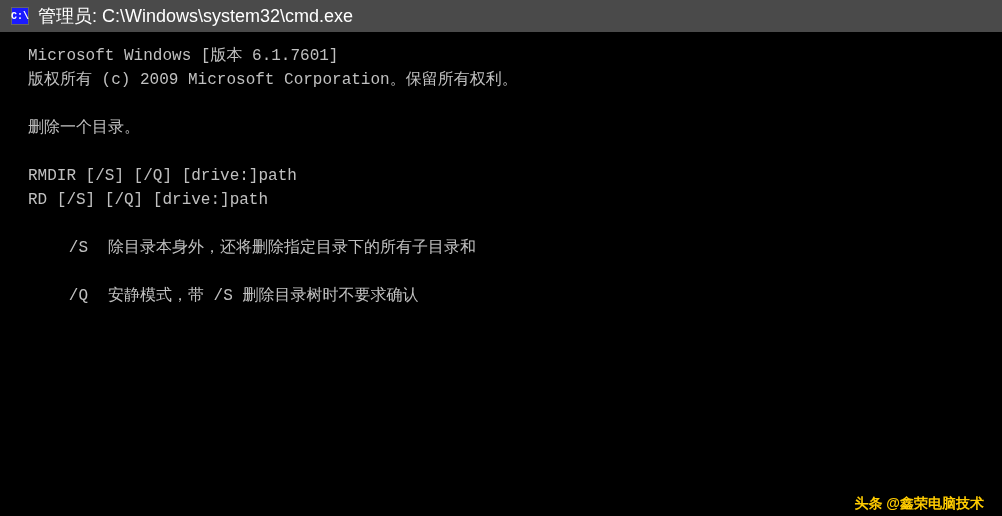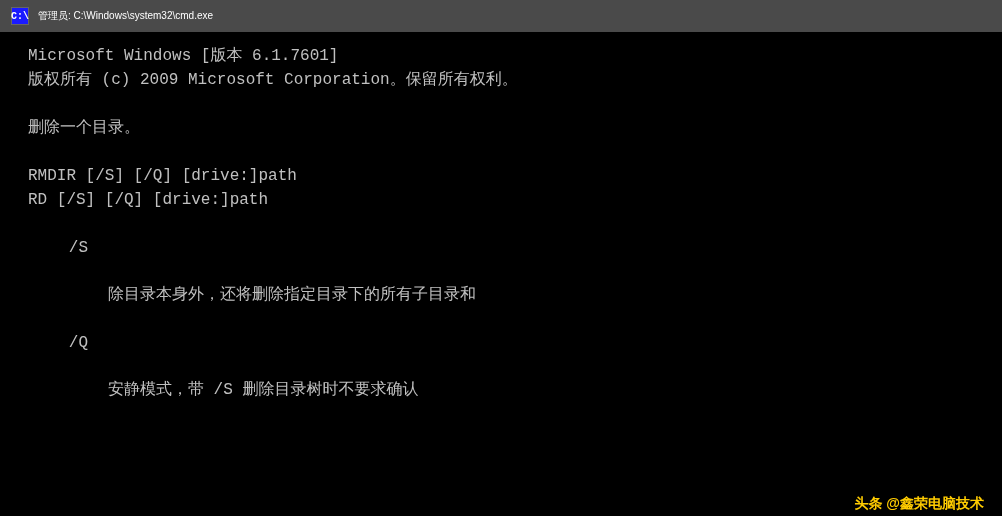--- a/index.html
+++ b/index.html
@@ -46,21 +46,21 @@
       font-weight: bold;
       display: flex;
       align-items: center;
       justify-content: center;
       font-family: 'Courier New', monospace;
       border: 1px solid #666;
     }
 
     .titlebar-text {
       color: white;
-      font-size: 10px;
+      font-size: 18px;
       flex: 1;
     }
 
     .terminal {
       background: #000000;
       flex: 1;
       padding: 12px 28px;
       font-family: 'Courier New', Lucida Console, monospace;
       font-size: 16px;
       color: #c0c0c0;
@@ -97,21 +97,20 @@
 
     .indent-col1 {
       width: 80px;
       flex-shrink: 0;
       text-align: right;
       padding-right: 20px;
     }
 
     .indent-col2 {
       flex: 1;
-      margin-top: 47px;
     }
   </style>
 </head>
 <body>
 
 <div class="window">
 
   <div class="titlebar">
     <div class="titlebar-icon">
       <div class="cmd-icon">C:\</div>

